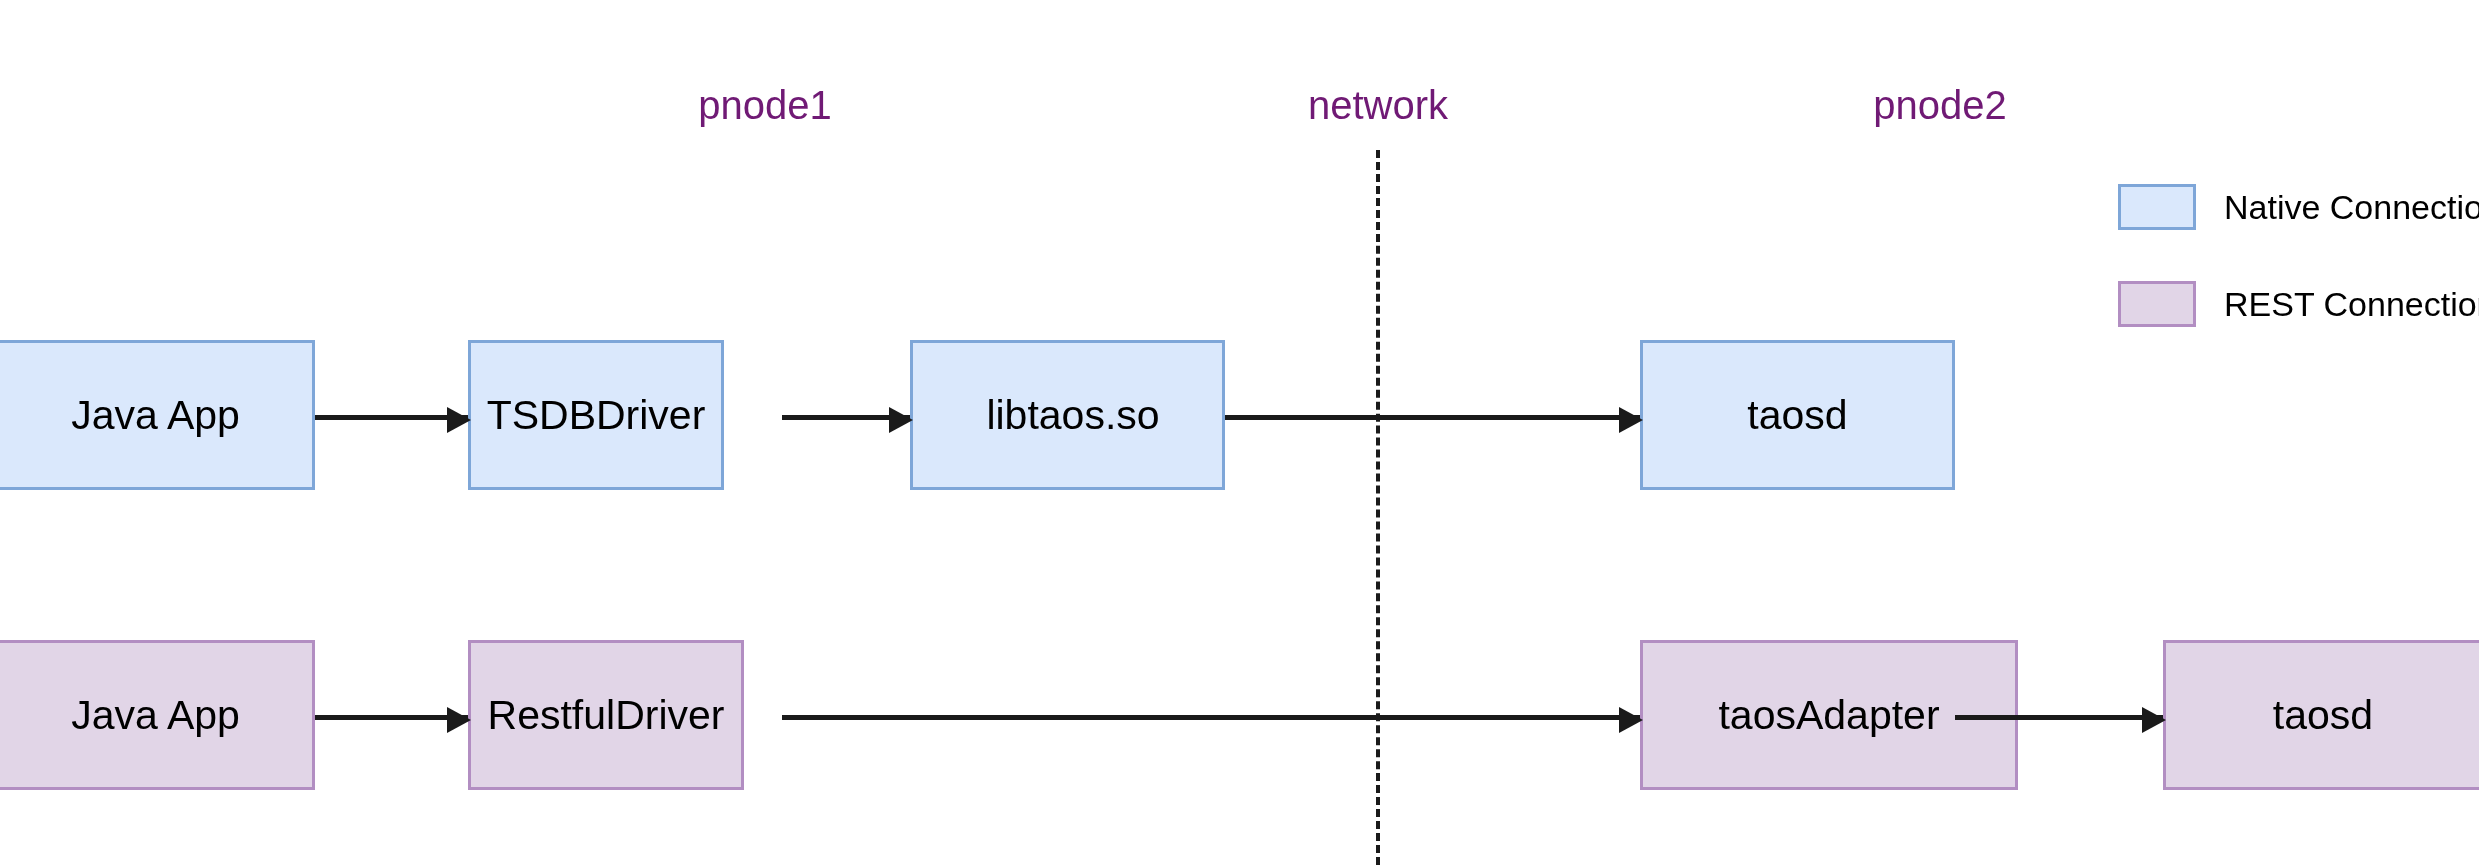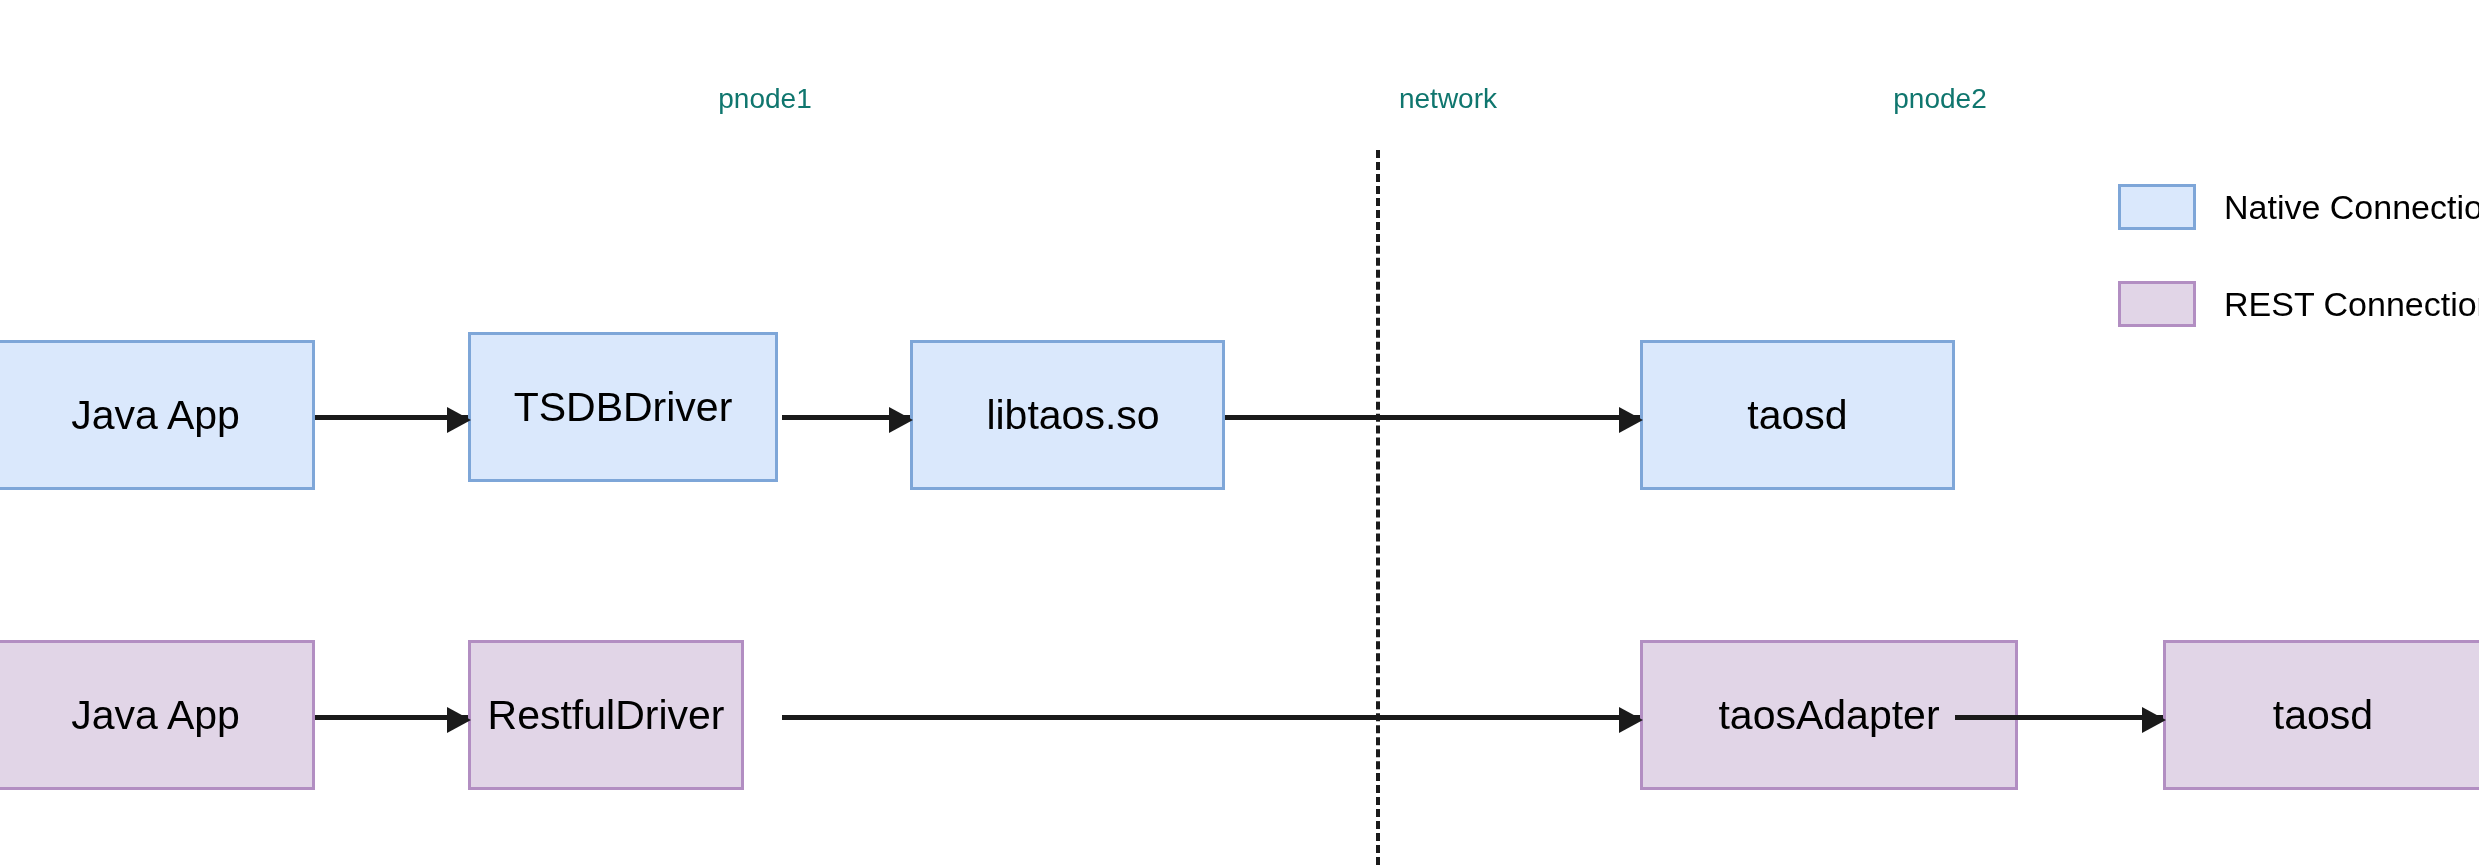--- a/index.html
+++ b/index.html
@@ -16,22 +16,22 @@
     position: relative;
     width: 2479px;
     height: 865px;
     background: #ffffff;
     overflow: hidden;
   }
 
   
   .zone-label {
     position: absolute;
-    font-size: 28px;
-    color: #0f766e;
+    font-size: 40px;
+    color: #701a75;
     white-space: nowrap;
     transform: translateX(-50%);
     line-height: 1;
   }
 
   
   .divider {
     position: absolute;
     width: 0;
     border-left: 4px dashed #1a1a1a;
@@ -105,28 +105,28 @@
     white-space: nowrap;
     line-height: 1;
   }
 </style>
 </head>
 <body>
 
 <div id="canvas">
 
   <div class="zone-label" style="left:765px; top:85px;">pnode1</div>
-  <div class="zone-label" style="left:1448px; top:85px;">network</div>
+  <div class="zone-label" style="left:1378px; top:85px;">network</div>
   <div class="zone-label" style="left:1940px; top:85px;">pnode2</div>
 
   <div class="divider" style="left:1376px; top:150px; height:715px;"></div>
 
   <div>
     <div class="node native" style="left:-4px; top:340px; width:319px; height:150px;">Java App</div>
-    <div class="node native" style="left:468px; top:332px; width:310px; height:150px;">TSDBDriver</div>
+    <div class="node native" style="left:468px; top:340px; width:256px; height:150px;">TSDBDriver</div>
     <div class="node native" style="left:910px; top:340px; width:315px; height:150px;padding-left:11px;">libtaos.so</div>
     <div class="node native" style="left:1640px; top:340px; width:315px; height:150px;">taosd</div>
 
     <div class="arrow" style="left:315px; top:415px; width:153px;"></div>
     <div class="arrow" style="left:782px; top:415px; width:128px;"></div>
     <div class="arrow" style="left:1225px; top:415px; width:415px;"></div>
   </div>
 
   <div>
     <div class="node rest" style="left:-4px; top:640px; width:319px; height:150px;">Java App</div>

